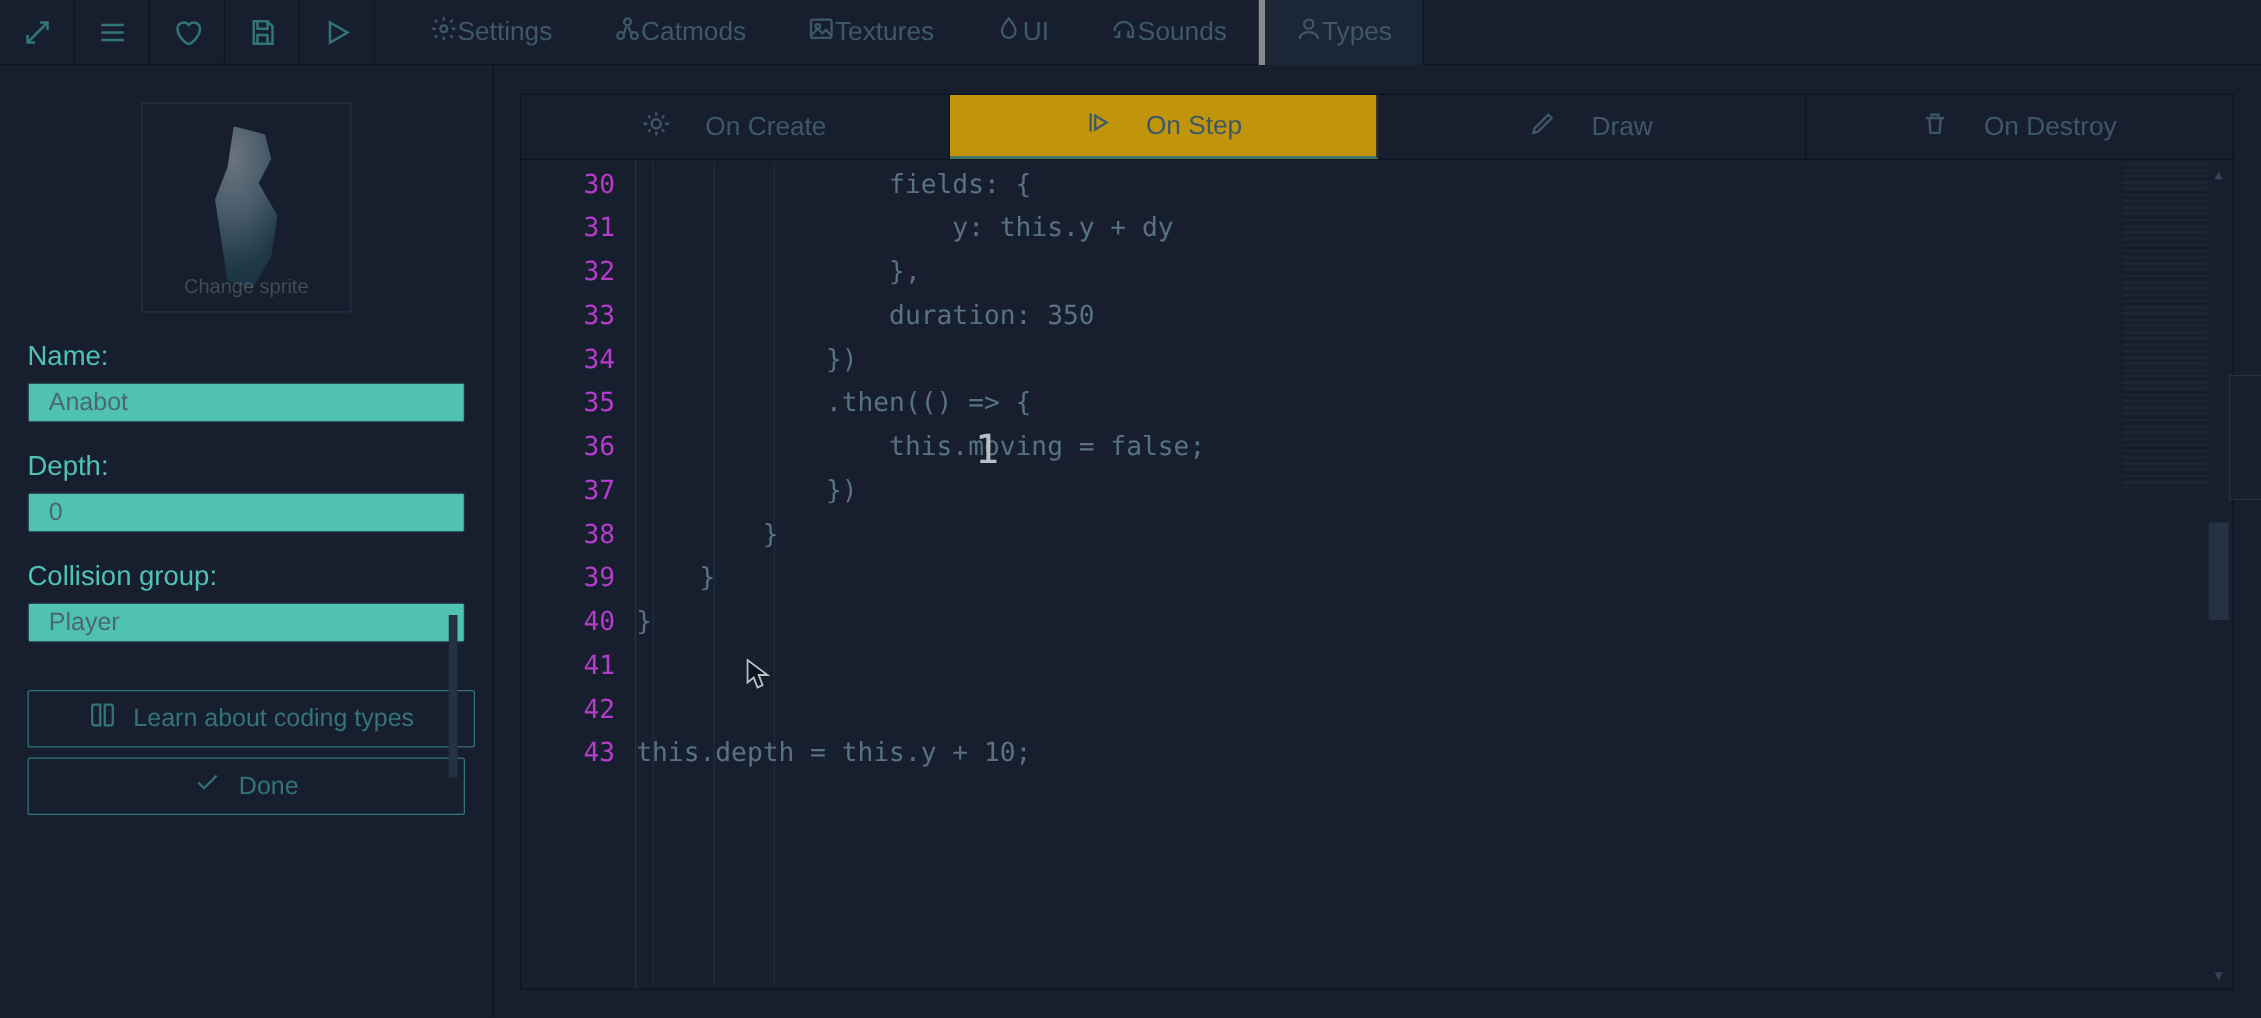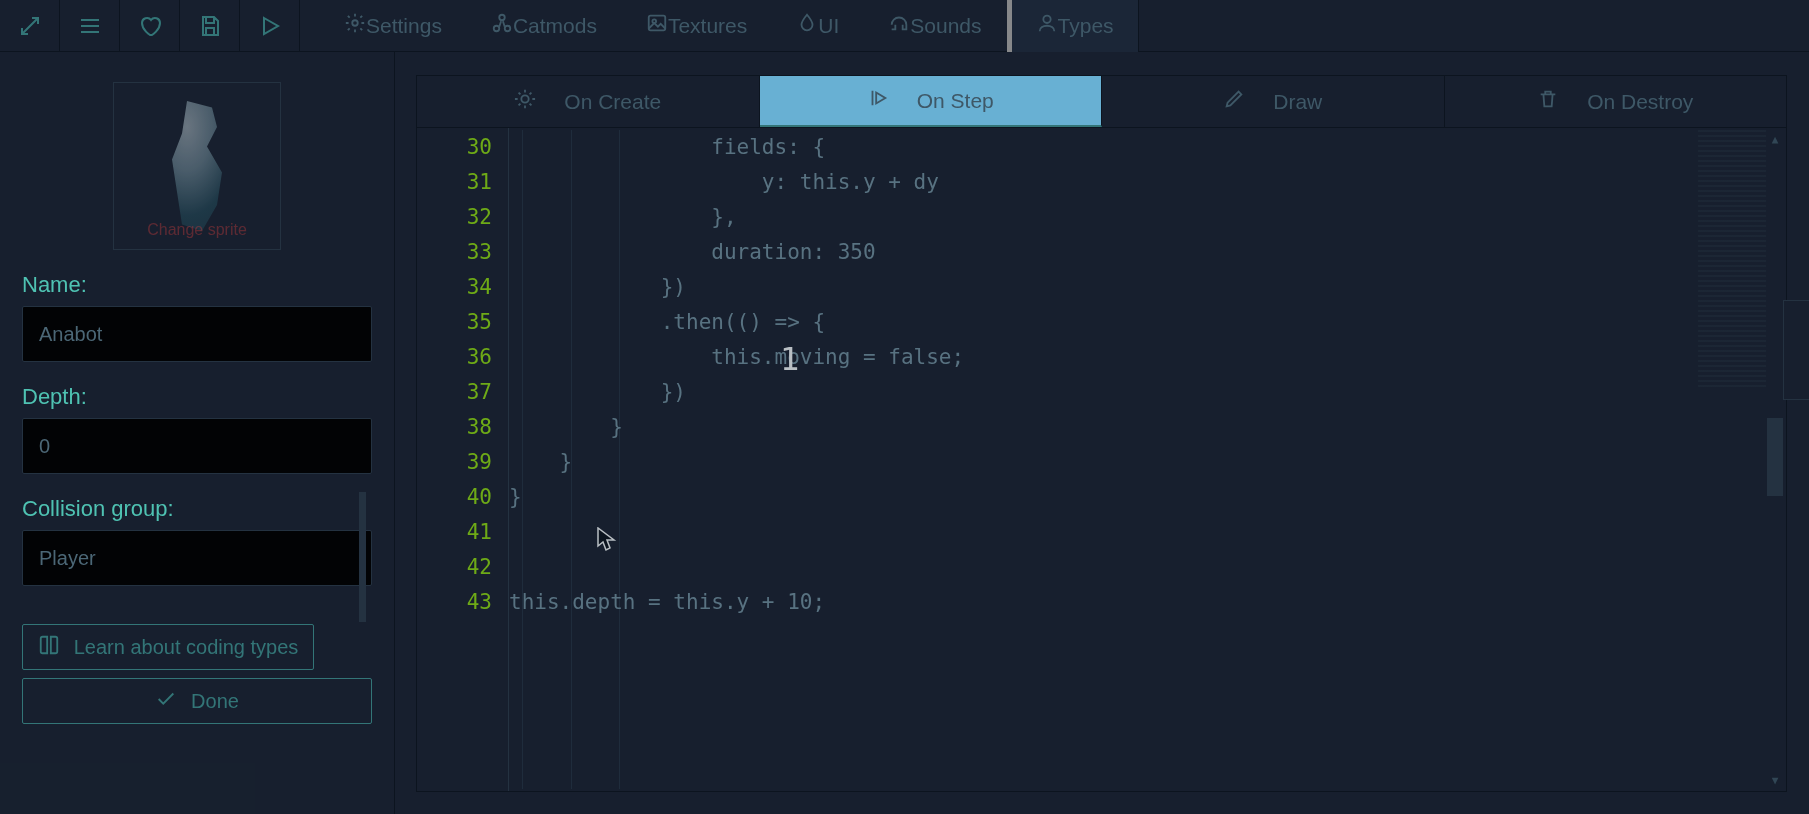--- a/index.html
+++ b/index.html
@@ -72,53 +72,53 @@
   width: 100px; height: 130px;
   background: radial-gradient(ellipse at 40% 20%, #d0e0e8 0%, #8aaab8 30%, #2a5a6a 60%, #1a3a4a 100%);
   clip-path: polygon(40% 0%, 65% 5%, 70% 20%, 60% 35%, 75% 55%, 70% 80%, 55% 100%, 35% 95%, 30% 70%, 25% 45%, 35% 25%);
   opacity: .55;
 }
 .change-sprite {
   position: absolute;
   bottom: 10px; left: 0; right: 0;
   text-align: center;
   font-size: 16px;
-  color: #ef4444;
+  color: #a3a3a3;
   opacity: .4;
 }
 .field-label {
   font-size: 22px;
   color: #5eead4;
   margin-top: 22px;
   margin-bottom: 8px;
 }
 .field-input {
   width: 100%;
-  height: 56px;
+  height: 32px;
   padding: 0 16px;
-  background: #000000;
+  background: #5eead4;
   border: 1px solid #2a3a4a;
   color: #5a7a8a;
   font-size: 20px;
   border-radius: 2px;
 }
 .learn-btn, .done-btn {
   display: flex;
   align-items: center;
   justify-content: center;
   gap: 14px;
   height: 46px;
   font-size: 20px;
   border: 1px solid #3c8c8c;
   color: #3c8c8c;
   background: transparent;
   cursor: pointer;
   border-radius: 2px;
 }
-.learn-btn { width: 292px; margin-top: 38px; }
+.learn-btn { width: 358px; margin-top: 38px; }
 .done-btn  { width: 350px; margin-top: 8px; }
 .side-scroll {
   position: absolute;
   right: 28px; top: 440px;
   width: 7px; height: 130px;
   background: #2a3a4a;
 }
 
 
 .editor-wrap {
@@ -139,37 +139,37 @@
   display: flex;
   align-items: center;
   justify-content: center;
   gap: 28px;
   font-size: 21px;
   color: #4a6878;
   cursor: pointer;
   border-right: 1px solid #0d1520;
 }
 .code-tab:last-child { border-right: none; }
-.code-tab.active { background: #7dd3fc; border-bottom: 2px solid #3c8c8c; }
+.code-tab.active { background: #eab308; border-bottom: 2px solid #3c8c8c; }
 
 .code-body {
   flex: 1;
   position: relative;
   font-family: "Menlo", "Consolas", monospace;
   font-size: 21px;
   overflow: hidden;
 }
 .gutter {
   position: absolute;
   left: 0; top: 0; bottom: 0;
   width: 92px;
   border-right: 1px solid #2a3a4a;
   text-align: right;
   padding: 2px 16px 0 0;
-  color: #84cc16;
+  color: #d946ef;
   line-height: 35px;
 }
 .gutter div { height: 35px; }
 .code-lines {
   position: absolute;
   left: 92px; right: 0; top: 0;
   padding: 2px 0 0 0;
   line-height: 35px;
   white-space: pre;
   color: #6a8898;

